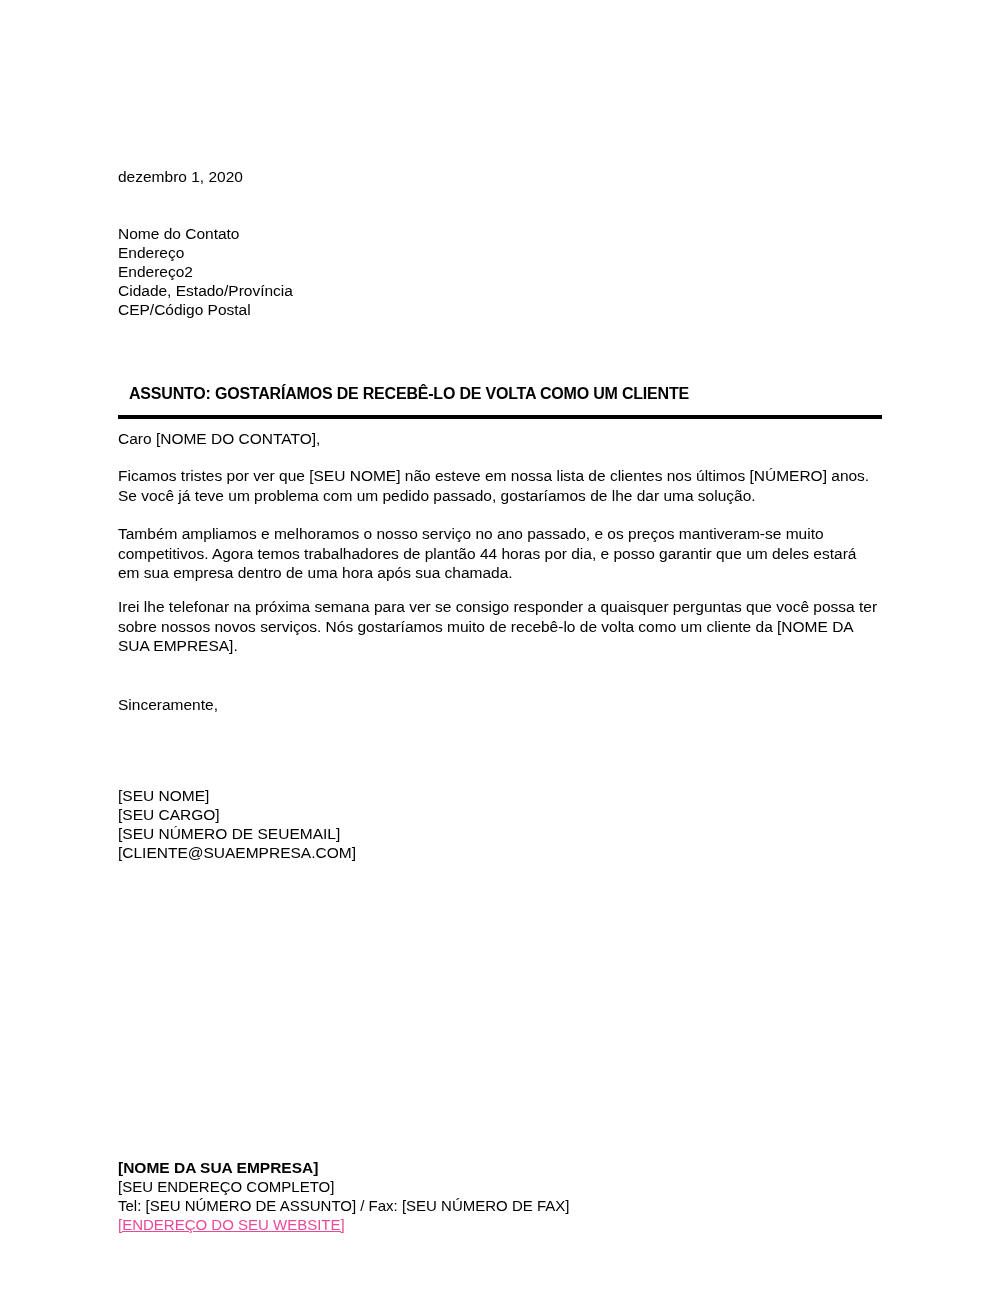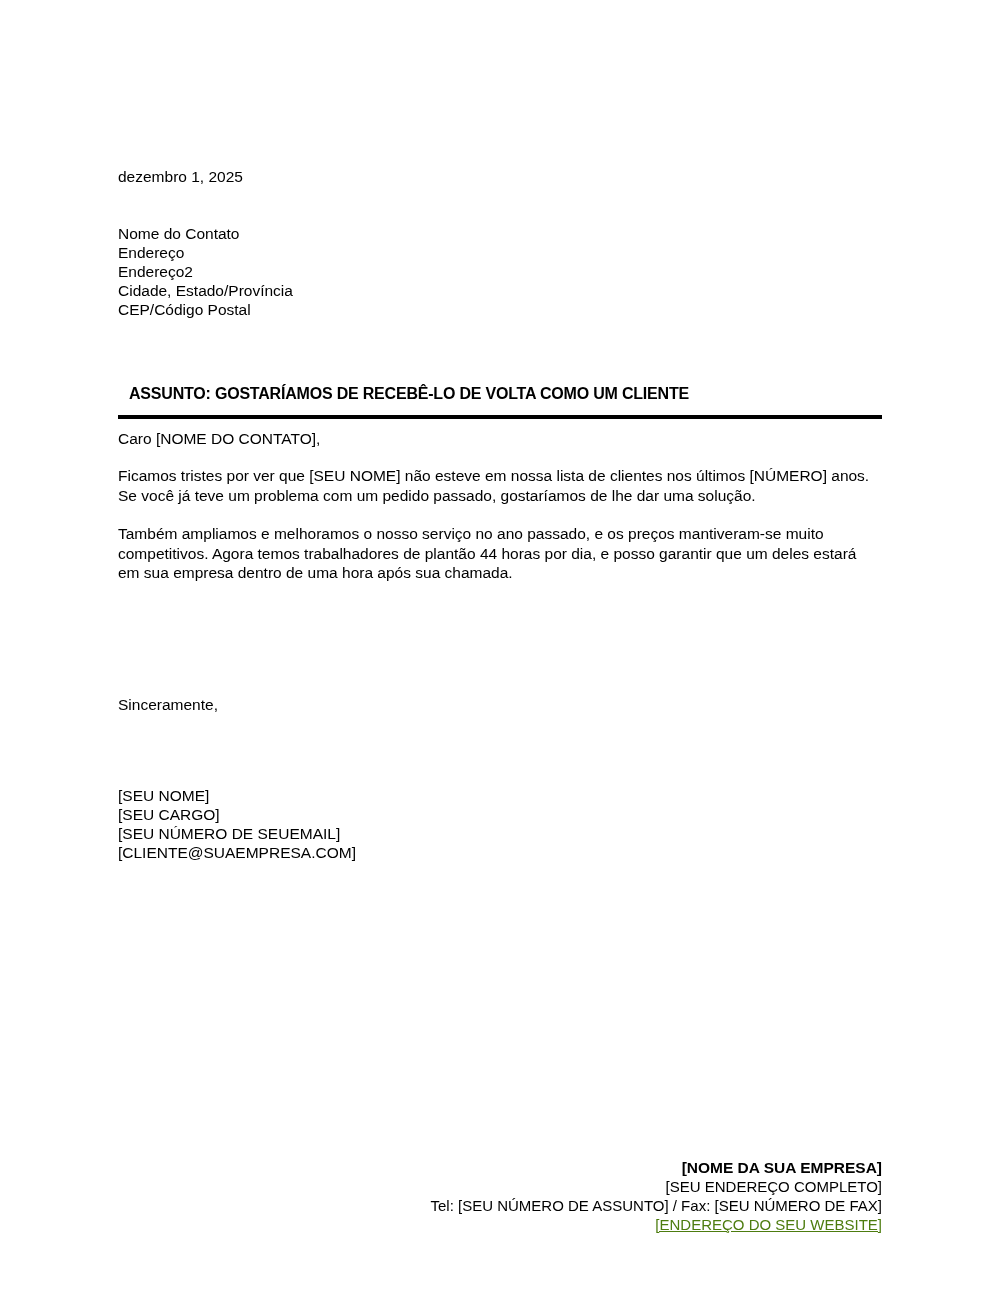--- a/index.html
+++ b/index.html
@@ -37,65 +37,66 @@
   .para-1 { top: 466px; }
   .para-2 { top: 524px; }
   .para-3 { top: 597px; }
   .closing-line { top: 695px; }
   .signature-block { top: 786px; line-height: 19px; }
   .footer-block {
     position: absolute;
     left: 118px;
     width: 764px;
     top: 1158px;
-    text-align: right;
+    text-align: left;
     line-height: 19px;
     font-size: 15px;
   }
   .footer-company { font-weight: bold; font-size: 15.5px; }
   .footer-link { text-decoration: underline; cursor: pointer; }
   p { margin: 0; }
   .line { display: block; }
 </style>
 </head>
 <body>
 
 <div class="page">
 
-  <div class="block date-line">dezembro 1, 2025</div>
+  <div class="block date-line">dezembro 1, 2020</div>
 
   <div class="block recipient-block">
     <span class="line">Nome do Contato</span>
     <span class="line">Endereço</span>
     <span class="line">Endereço2</span>
     <span class="line">Cidade, Estado/Província</span>
     <span class="line">CEP/Código Postal</span>
   </div>
 
   <div class="block subject-block">
     <p class="subject-heading">ASSUNTO: GOSTARÍAMOS DE RECEBÊ-LO DE VOLTA COMO UM CLIENTE</p>
     <div class="subject-rule" style="background: rgb(0, 0, 0);"></div>
   </div>
 
   <div class="block salutation">Caro [NOME DO CONTATO],</div>
 
   <p class="block para-1">Ficamos tristes por ver que [SEU NOME] não esteve em nossa lista de clientes nos últimos [NÚMERO] anos. Se você já teve um problema com um pedido passado, gostaríamos de lhe dar uma solução.</p>
 
   <p class="block para-2">Também ampliamos e melhoramos o nosso serviço no ano passado, e os preços mantiveram-se muito competitivos. Agora temos trabalhadores de plantão 44 horas por dia, e posso garantir que um deles estará em sua empresa dentro de uma hora após sua chamada.</p>
 
+  <p class="block para-3">Irei lhe telefonar na próxima semana para ver se consigo responder a quaisquer perguntas que você possa ter sobre nossos novos serviços.  Nós gostaríamos muito de recebê-lo de volta como um cliente da [NOME DA SUA EMPRESA].</p>
 
   <div class="block closing-line">Sinceramente,</div>
 
   <div class="block signature-block">
     <span class="line">[SEU NOME]</span>
     <span class="line">[SEU CARGO]</span>
     <span class="line">[SEU NÚMERO DE SEUEMAIL]</span>
     <span class="line">[CLIENTE@SUAEMPRESA.COM]</span>
   </div>
 
   <div class="footer-block">
     <span class="line footer-company">[NOME DA SUA EMPRESA]</span>
     <span class="line">[SEU ENDEREÇO COMPLETO]</span>
     <span class="line">Tel: [SEU NÚMERO DE ASSUNTO] / Fax: [SEU NÚMERO DE FAX]</span>
-    <a class="line footer-link" style="color: #4d7c0f;">[ENDEREÇO DO SEU WEBSITE]</a>
+    <a class="line footer-link" style="color: #ec4899;">[ENDEREÇO DO SEU WEBSITE]</a>
   </div>
 
 </div>
 
 </body></html>

